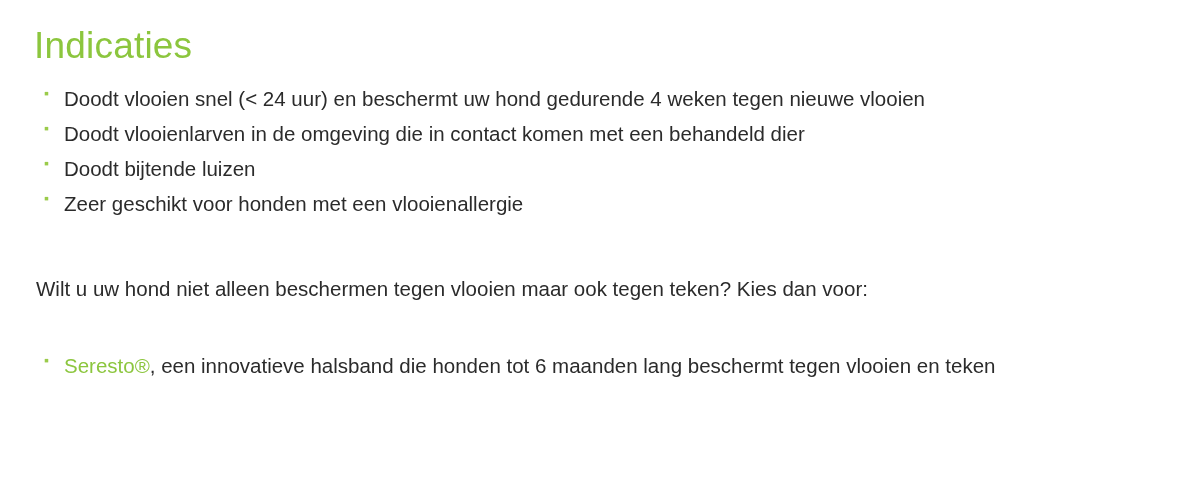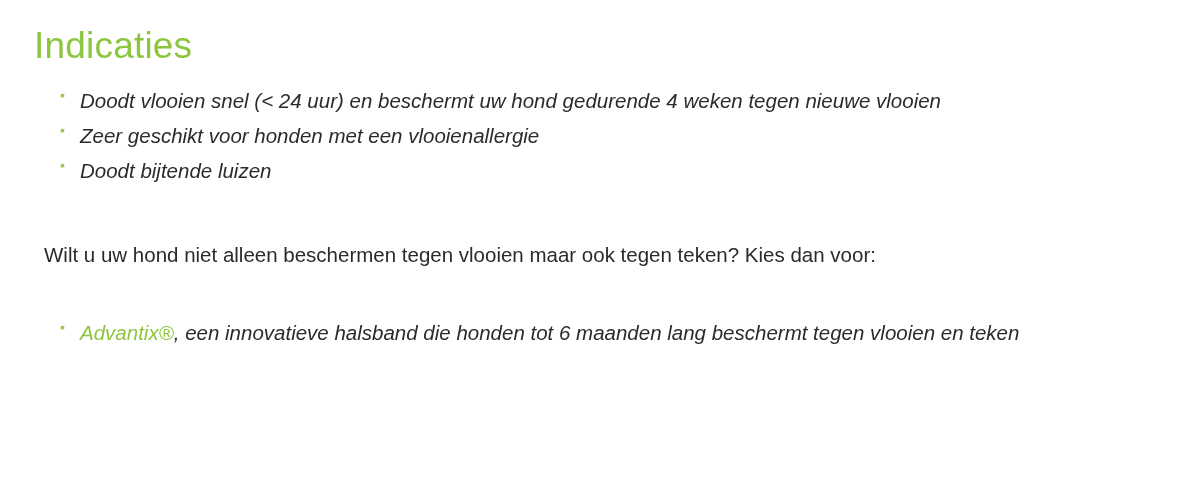--- a/index.html
+++ b/index.html
@@ -24,23 +24,22 @@
   .title {
     font-size: 37px;
     font-weight: normal;
     color: #8cc63e;
     letter-spacing: 0.2px;
     margin: 8px 0 14px 0;
     line-height: 1.1;
   }
   ul.bullets {
     list-style: none;
-    margin: 16px;
+    margin: 0;
     padding: 0;
-    font-style: italic;
   }
   ul.bullets li {
     position: relative;
     padding-left: 30px;
     font-size: 20.5px;
     line-height: 1.72;
     color: #2b2b2b;
     white-space: nowrap;
   }
   ul.bullets li::before {
@@ -48,21 +47,21 @@
     position: absolute;
     left: 10px;
     top: -1px;
     color: #9acb4a;
     font-size: 14px;
     line-height: 1.95;
   }
   .paragraph {
     font-size: 20.5px;
     color: #2b2b2b;
-    margin: 52px 0 0 8px;
+    margin: 52px 0 0 0;
     padding-left: 2px;
     line-height: 1.5;
     white-space: nowrap;
   }
   ul.bullets.second {
     margin-top: 44px;
   }
   ul.bullets.second li {
     line-height: 1.78;
   }
@@ -75,23 +74,24 @@
 </style>
 </head>
 <body>
 
 <div class="page">
 
   <h1 class="title">Indicaties</h1>
 
   <ul class="bullets">
     <li>Doodt vlooien snel (&lt; 24 uur) en beschermt uw hond gedurende 4 weken tegen nieuwe vlooien</li>
+    <li>Doodt vlooienlarven in de omgeving die in contact komen met een behandeld dier</li>
+    <li>Doodt bijtende luizen</li>
     <li>Zeer geschikt voor honden met een vlooienallergie</li>
-    <li>Doodt bijtende luizen</li>
   </ul>
 
   <p class="paragraph">Wilt u uw hond niet alleen beschermen tegen vlooien maar ook tegen teken? Kies dan voor:</p>
 
   <ul class="bullets second">
-    <li><span class="link">Advantix®</span><span class="rest">, een innovatieve halsband die honden tot 6 maanden lang beschermt tegen vlooien en teken</span></li>
+    <li><span class="link">Seresto®</span><span class="rest">, een innovatieve halsband die honden tot 6 maanden lang beschermt tegen vlooien en teken</span></li>
   </ul>
 
 </div>
 
 </body></html>

